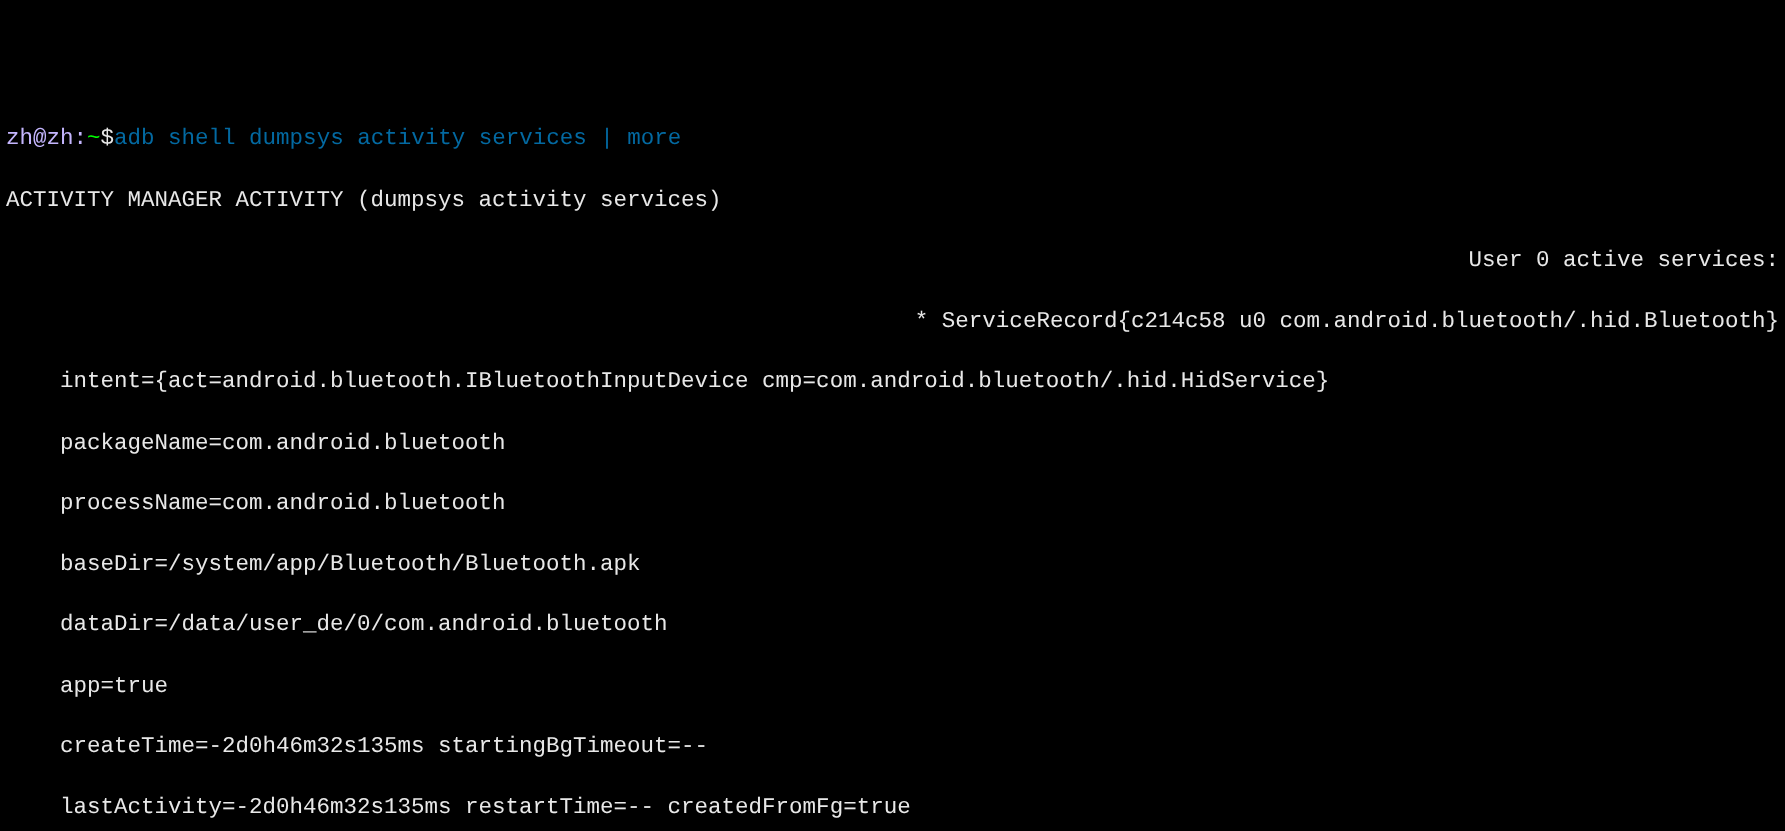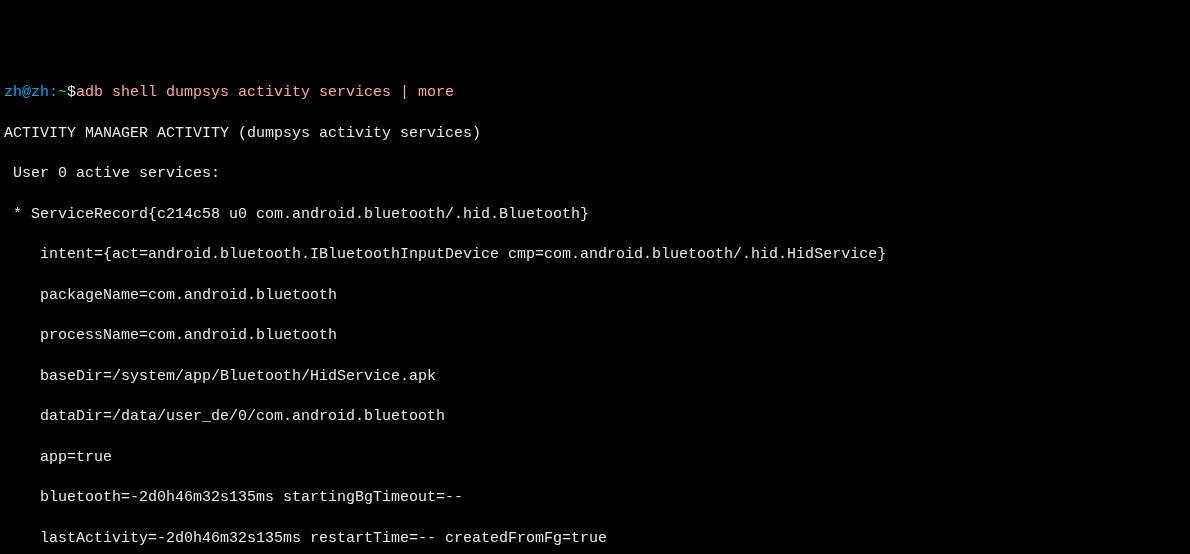--- a/index.html
+++ b/index.html
@@ -8,44 +8,44 @@
       color: #e8e8e8;
       font-family: "Courier New", monospace;
       font-size: 15px;
       line-height: 1.35;
       padding: 2px 4px;
       white-space: pre;
       overflow: hidden;
       width: 1190px;
       height: 554px;
     }
-    .prompt-user { color: #0ea5e9; }
+    .prompt-user { color: #c4b5fd; }
     .prompt-path { color: #00ff00; }
     .prompt-dollar { color: #e8e8e8; }
-    .cmd { color: #fca5a5; }
+    .cmd { color: #0369a1; }
     .line { display: block; }
-    .ind1 { padding-left: 1ch; }
+    .ind1 { padding-left: 1ch; text-align: right; }
     .ind3 { padding-left: 4ch; }
   </style>
 </head>
 <body>
 
 
 
 <span class="line"><span class="prompt-user">zh@zh</span><span class="prompt-user">:</span><span class="prompt-path">~</span><span class="prompt-dollar">$</span><span class="cmd">adb shell dumpsys activity services | more</span></span>
 <span class="line">ACTIVITY MANAGER ACTIVITY (dumpsys activity services)</span>
 <span class="line ind1">User 0 active services:</span>
 <span class="line ind1">* ServiceRecord{c214c58 u0 com.android.bluetooth/.hid.Bluetooth}</span>
 <span class="line ind3">intent={act=android.bluetooth.IBluetoothInputDevice cmp=com.android.bluetooth/.hid.HidService}</span>
 <span class="line ind3">packageName=com.android.bluetooth</span>
 <span class="line ind3">processName=com.android.bluetooth</span>
-<span class="line ind3">baseDir=/system/app/Bluetooth/HidService.apk</span>
+<span class="line ind3">baseDir=/system/app/Bluetooth/Bluetooth.apk</span>
 <span class="line ind3">dataDir=/data/user_de/0/com.android.bluetooth</span>
 <span class="line ind3">app=true</span>
-<span class="line ind3">bluetooth=-2d0h46m32s135ms startingBgTimeout=--</span>
+<span class="line ind3">createTime=-2d0h46m32s135ms startingBgTimeout=--</span>
 <span class="line ind3">lastActivity=-2d0h46m32s135ms restartTime=-- createdFromFg=true</span>
 
 
 
 
 
 
 
 
 

